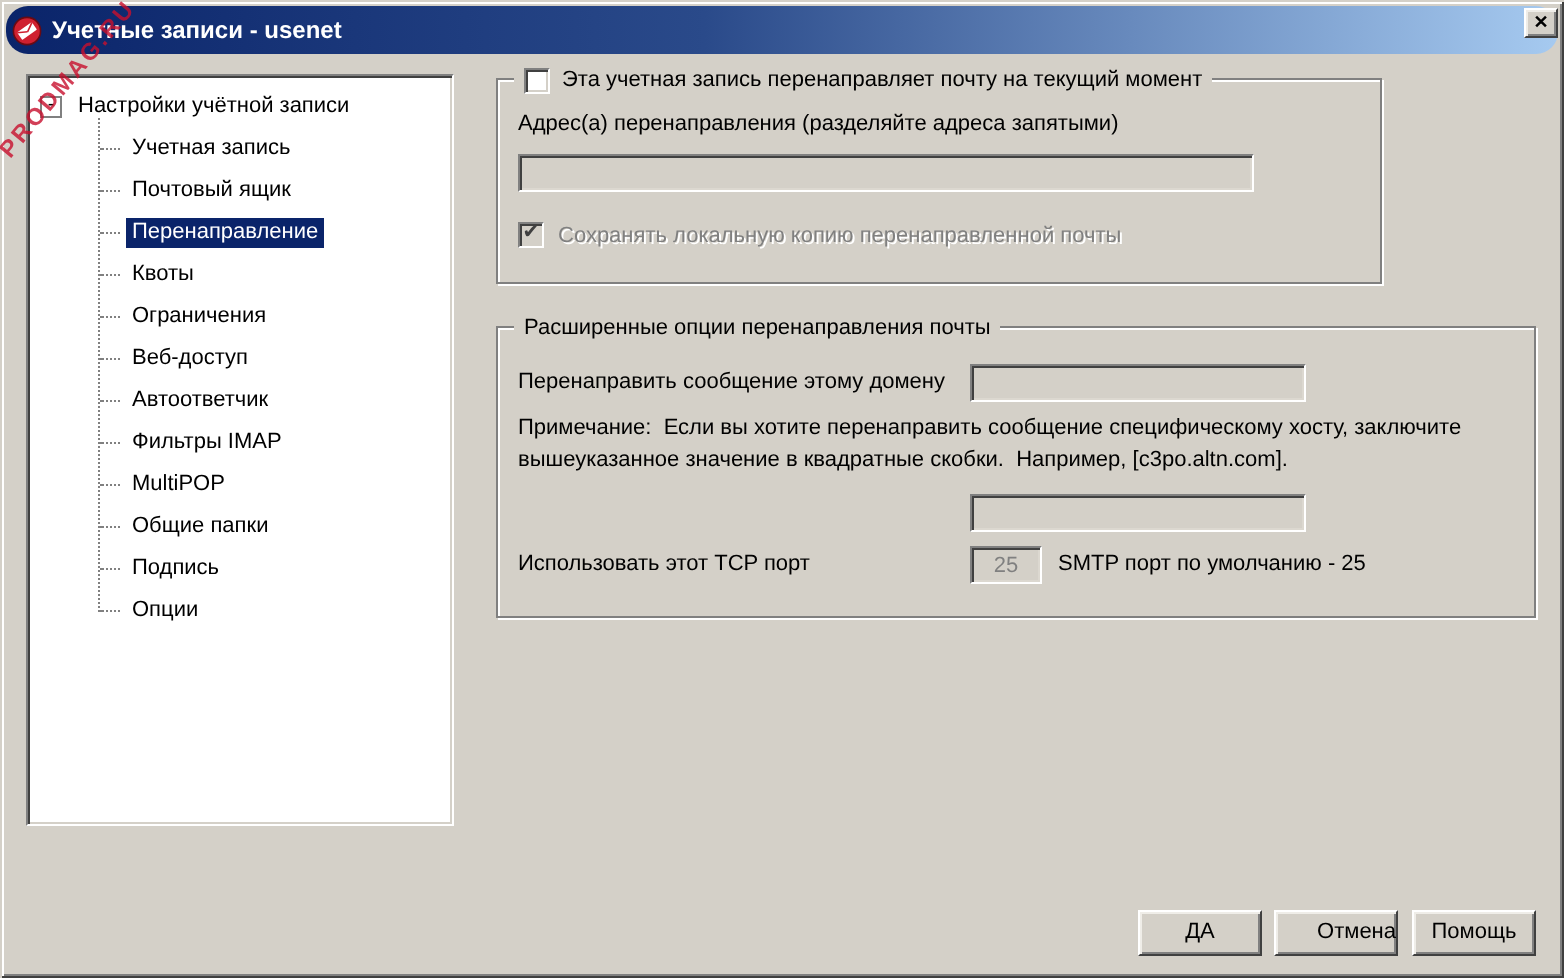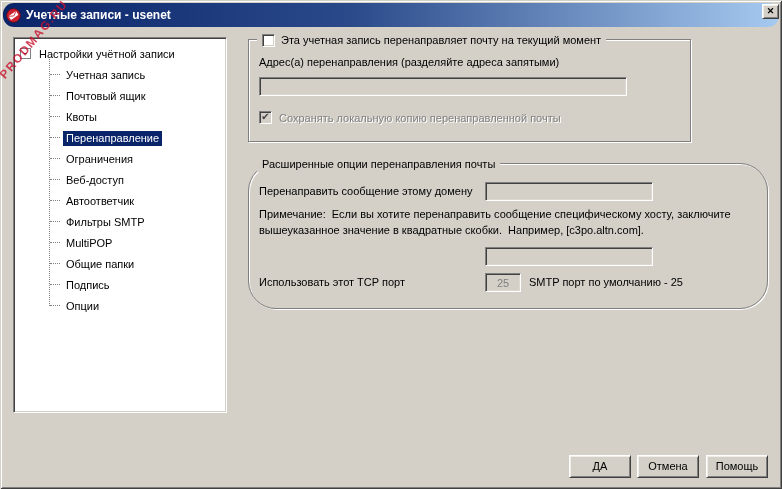--- a/index.html
+++ b/index.html
@@ -61,21 +61,21 @@
     border-top:1px dotted #808080;
   }
   .tree-label { display:inline-block; line-height:15px; padding:0 3px; vertical-align:middle; }
   .tree-row.selected .tree-label { background:#0a246a; color:#fff; }
   
   .groupbox {
     position:absolute; border:1px solid #808080;
     box-shadow: inset 1px 1px 0 #ffffff, 1px 1px 0 #ffffff;
   }
   #group-forwarding { left:248px; top:39px; width:443px; height:103px; }
-  #group-advanced  { left:248px; top:163px; width:520px; height:146px;border-radius:28px; }
+  #group-advanced  { left:248px; top:163px; width:520px; height:146px; }
   .group-caption {
     position:absolute; top:-8px; left:8px; height:16px;
     background:#d4d0c8; padding:0 5px; display:flex; align-items:center; gap:6px;
     white-space:nowrap;
   }
   #group-advanced .group-caption { top:-8px; }
   .checkbox {
     width:13px; height:13px; background:#fff; flex:0 0 auto; position:relative;
     border:1px solid; border-color:#808080 #fff #fff #808080;
     box-shadow: inset 1px 1px 0 #404040, inset -1px -1px 0 #d4d0c8;
@@ -95,21 +95,21 @@
     font-family:"Liberation Sans", sans-serif; font-size:11px; padding:0 4px; outline:none;
   }
   .cb-row { position:absolute; display:flex; align-items:center; gap:7px; white-space:nowrap; }
   
   .btn {
     position:absolute; width:62px; height:23px; top:455px;
     background:#d4d0c8; text-align:center; line-height:20px; font-size:11px; cursor:default;
     border:1px solid; border-color:#fff #404040 #404040 #fff;
     box-shadow: inset 1px 1px 0 #efede8, inset -1px -1px 0 #808080;
   }
-  #btn-ok { left:569px; } #btn-cancel { left:637px; } #btn-help { left:706px; }
+  #btn-ok { left:569px; } #btn-cancel { left:637px;text-align:right; } #btn-help { left:706px; }
 </style>
 </head>
 <body>
 
 <div class="frame-edge"></div>
 
 <div class="titlebar">
   <svg class="app-icon" viewBox="0 0 15 15">
     <circle cx="7.5" cy="7.5" r="6.8" fill="#cf2030" stroke="#6a0a12" stroke-width="0.8"></circle>
     <g transform="rotate(-35 7.5 7.5)">
@@ -127,26 +127,26 @@
 <div class="watermark">PRODMAG.RU</div>
 
 <div class="tree-panel">
   <div class="tree-row tree-root-row">
     <span class="expand-box">-</span>
     <span class="tree-label">Настройки учётной записи</span>
   </div>
   <div class="tree-children">
     <div class="tree-row"><span class="tree-label">Учетная запись</span></div>
     <div class="tree-row"><span class="tree-label">Почтовый ящик</span></div>
+    <div class="tree-row selected"><span class="tree-label">Перенаправление</span></div>
     <div class="tree-row"><span class="tree-label">Квоты</span></div>
-    <div class="tree-row selected"><span class="tree-label">Перенаправление</span></div>
     <div class="tree-row"><span class="tree-label">Ограничения</span></div>
     <div class="tree-row"><span class="tree-label">Веб-доступ</span></div>
     <div class="tree-row"><span class="tree-label">Автоответчик</span></div>
-    <div class="tree-row"><span class="tree-label">Фильтры SMTP</span></div>
+    <div class="tree-row"><span class="tree-label">Фильтры IMAP</span></div>
     <div class="tree-row"><span class="tree-label">MultiPOP</span></div>
     <div class="tree-row"><span class="tree-label">Общие папки</span></div>
     <div class="tree-row"><span class="tree-label">Подпись</span></div>
     <div class="tree-row"><span class="tree-label">Опции</span></div>
   </div>
 </div>
 
 <div class="groupbox" id="group-forwarding">
   <div class="group-caption">
     <span class="checkbox"></span>

